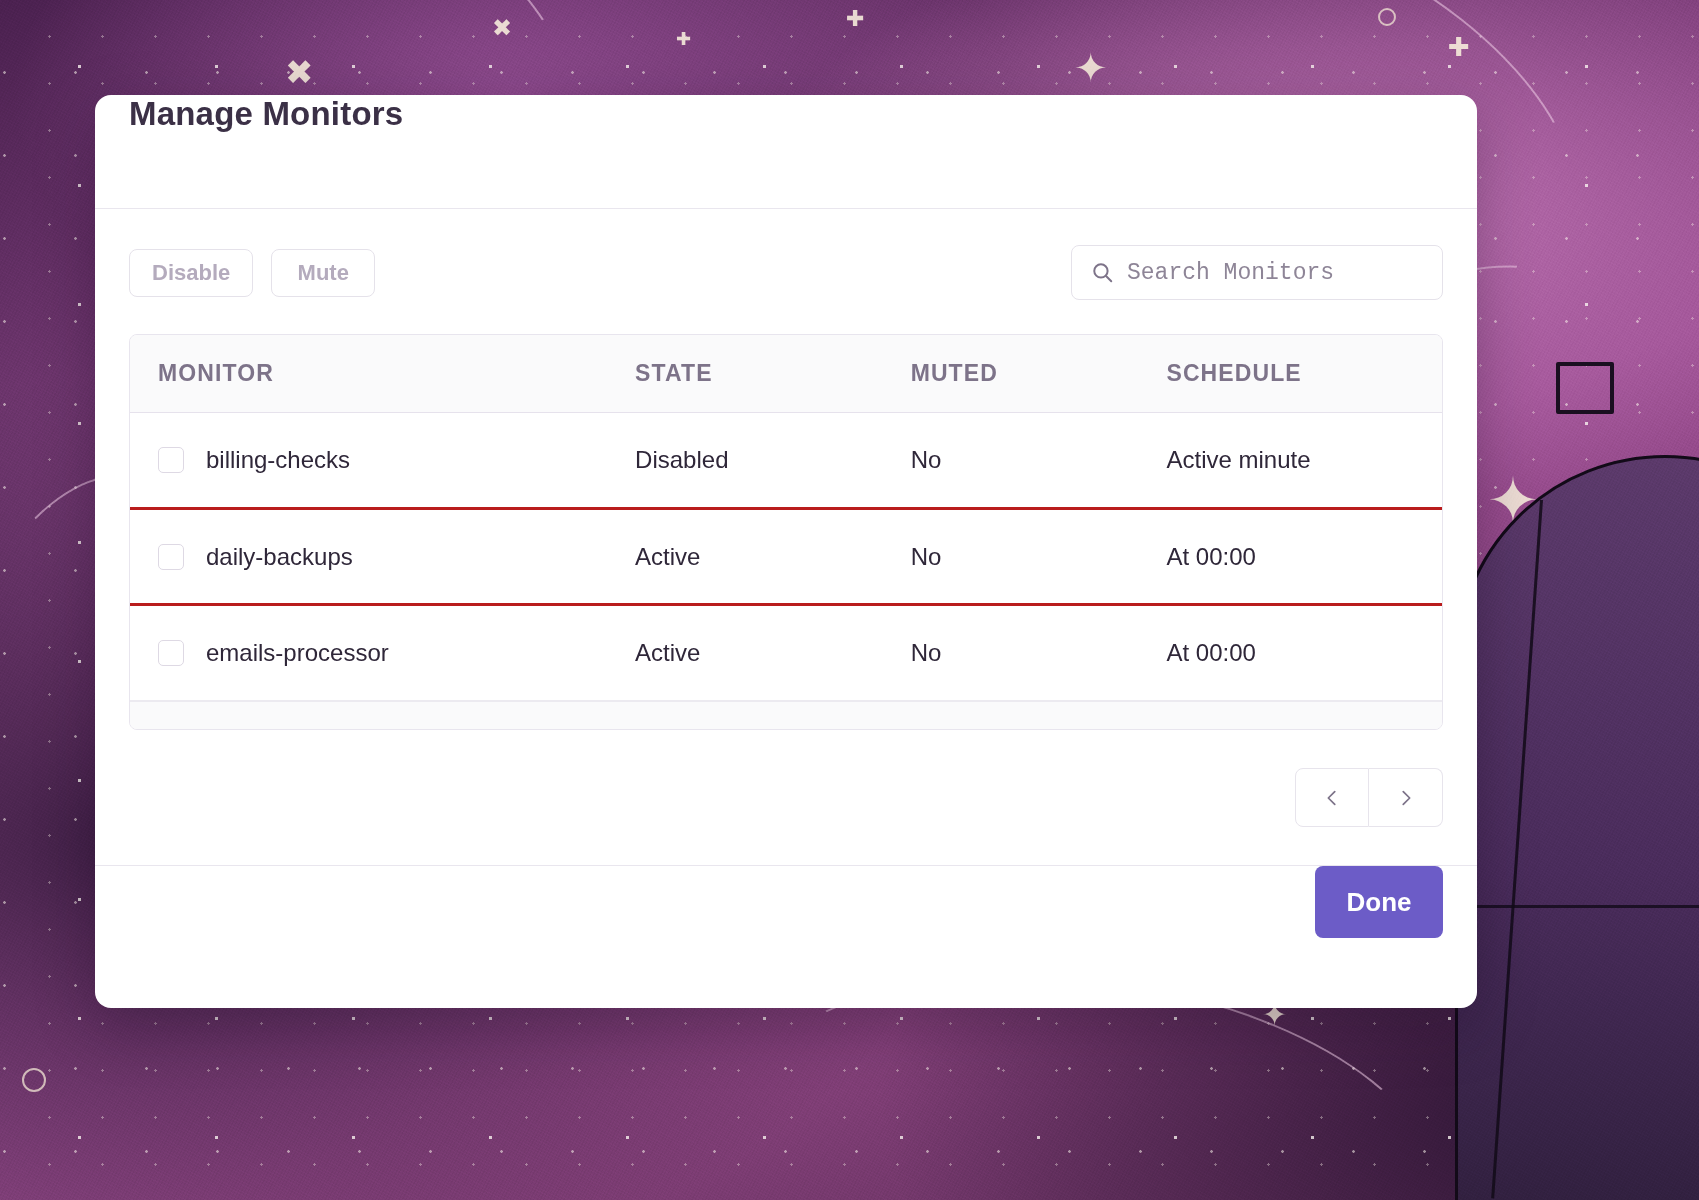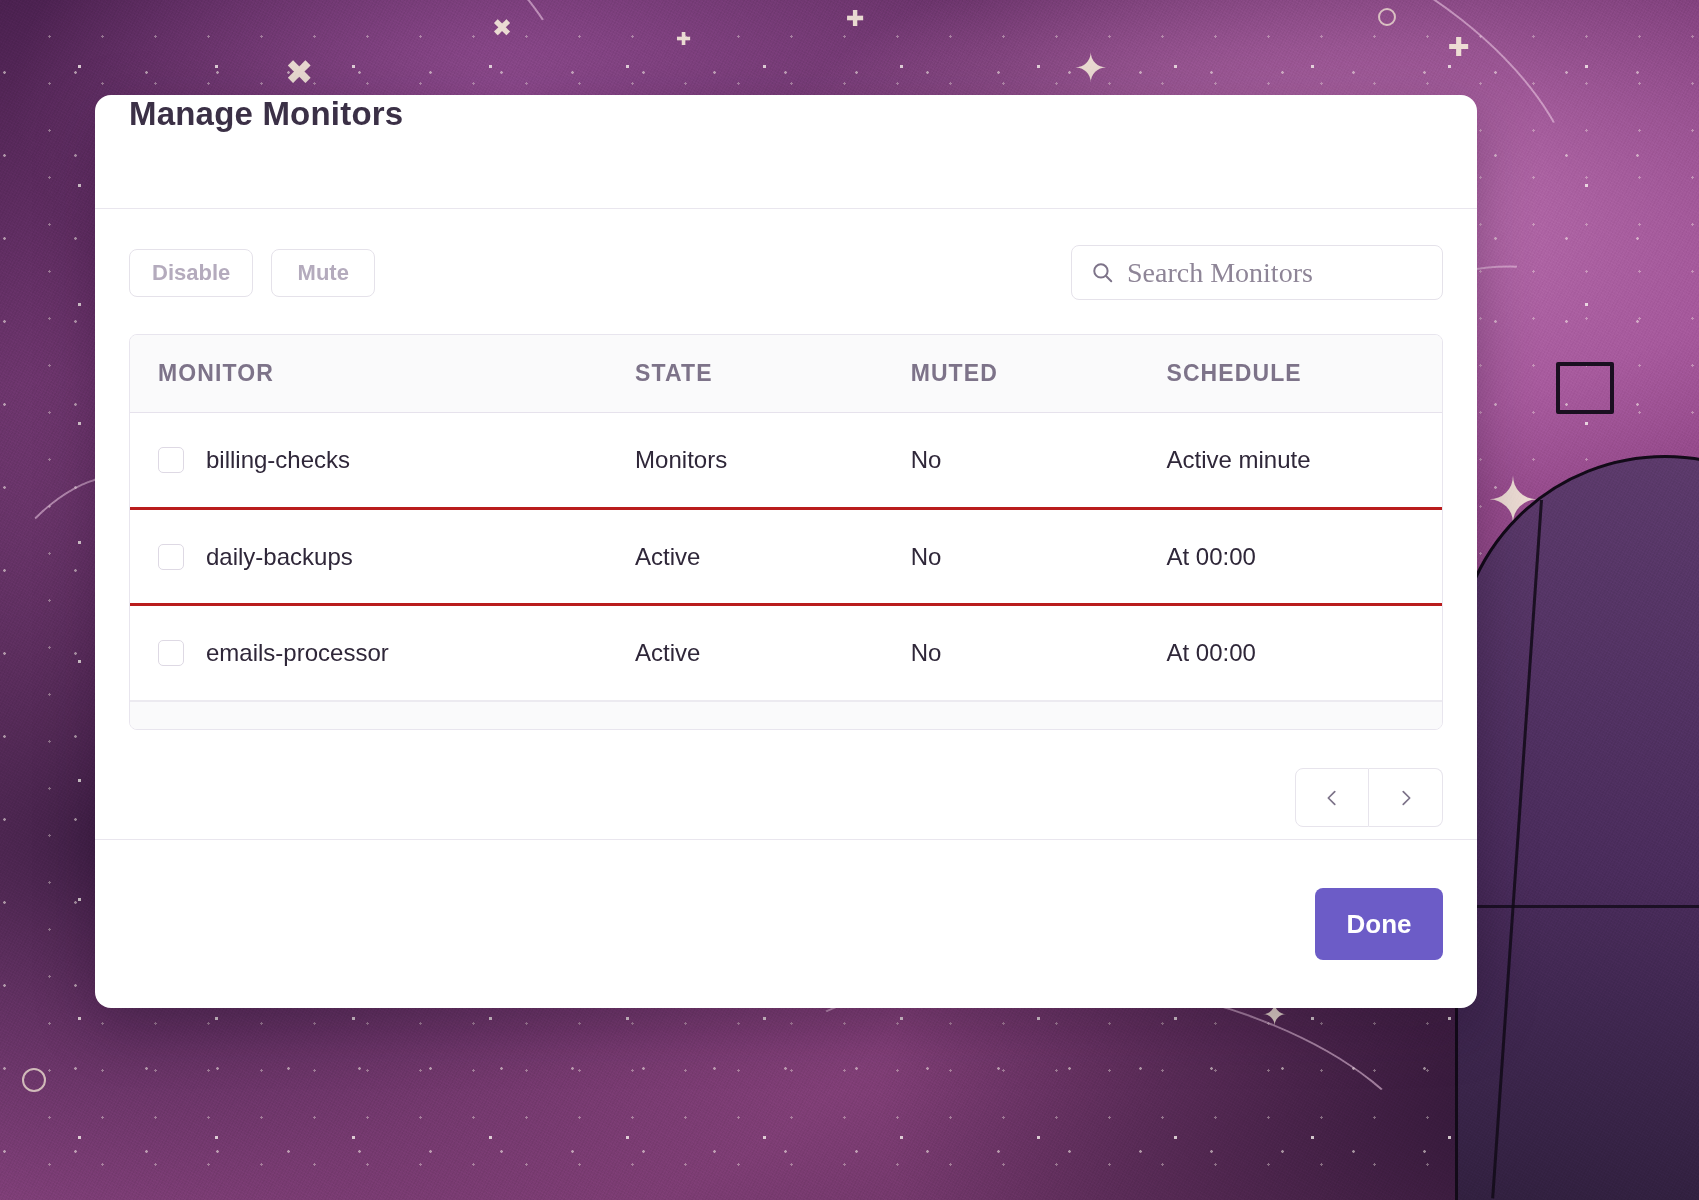--- a/index.html
+++ b/index.html
@@ -163,22 +163,22 @@
     align-items: center;
     padding: 0 18px;
     gap: 12px;
     background: #ffffff;
   }
   #search-icon { flex: 0 0 auto; display: block; }
   #search-input {
     flex: 1 1 auto;
     border: 0;
     outline: 0;
-    font-family: Liberation Serif, serif;
-    font-size: 28px;
+    font-family: Liberation Mono, monospace;
+    font-size: 23px;
     color: #3b3046;
     background: transparent;
   }
   #search-input::placeholder { color: #8e8597; }
 
   
   #monitors-table-wrap {
     border: 1px solid #e8e5ee;
     border-radius: 8px;
     overflow: hidden;
@@ -255,24 +255,24 @@
     align-items: center;
     justify-content: center;
     cursor: pointer;
   }
   #prev-page-button { border-radius: 8px 0 0 8px; }
   #next-page-button { border-radius: 0 8px 8px 0; border-left: 0; }
 
   
   #modal-footer {
     flex: 0 0 auto;
-    height: 169px;
+    height: 143px;
     border-top: 1px solid #e9e6ee;
     display: flex;
-    align-items: center;
+    align-items: flex-start;
     justify-content: flex-end;
     padding: 0 34px;
   }
   #done-button {
     min-width: 128px;
     height: 72px;
     padding: 0 28px;
     background: #6c5cc7;
     border: 0;
     border-radius: 8px;
@@ -356,21 +356,21 @@
           </tr>
         </thead>
         <tbody>
           <tr>
             <td>
               <div class="monitor-name-cell">
                 <input type="checkbox" class="row-checkbox" style="">
                 <span>billing-checks</span>
               </div>
             </td>
-            <td>Monitors</td>
+            <td>Disabled</td>
             <td>No</td>
             <td>Active minute</td>
           </tr>
           <tr>
             <td>
               <div class="monitor-name-cell">
                 <input type="checkbox" class="row-checkbox" style="">
                 <span>daily-backups</span>
               </div>
             </td>

